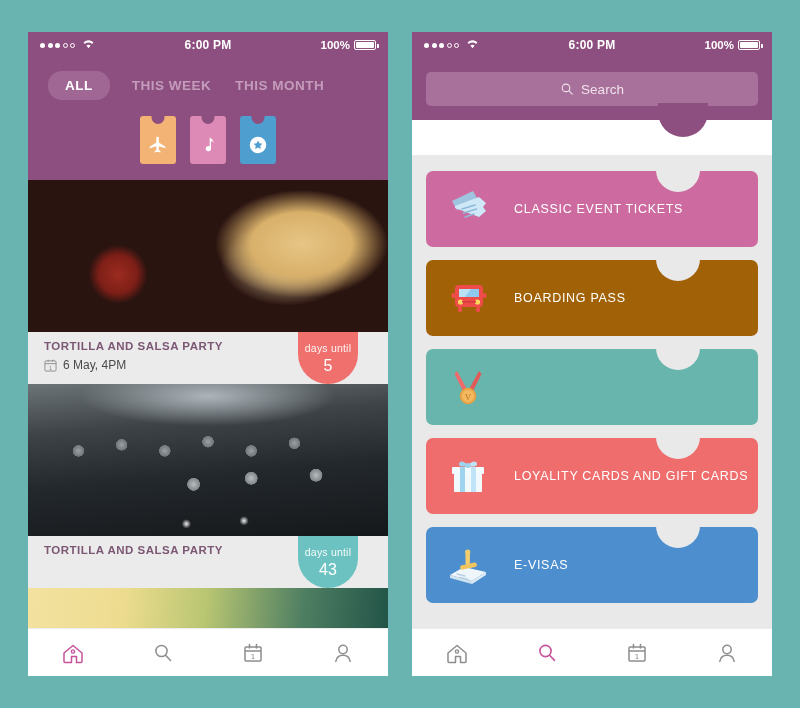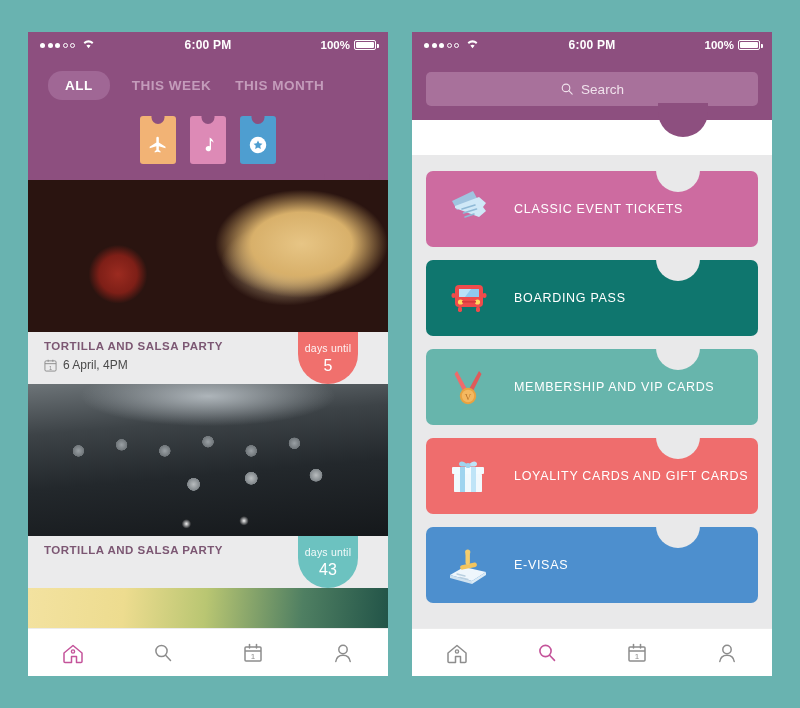--- a/index.html
+++ b/index.html
@@ -237,21 +237,21 @@
         <div class="ev-date">
           <span class="cal-ico">
             <svg width="13" height="13" viewBox="0 0 14 14">
                 <rect x="1" y="2" width="12" height="11" rx="1.3" fill="none" stroke="#8a8a8a" stroke-width="1"></rect>
                 <line x1="1" y1="5" x2="13" y2="5" stroke="#8a8a8a" stroke-width="1"></line>
                 <line x1="4.5" y1="0.8" x2="4.5" y2="3" stroke="#8a8a8a" stroke-width="1"></line>
                 <line x1="9.5" y1="0.8" x2="9.5" y2="3" stroke="#8a8a8a" stroke-width="1"></line>
                 <text x="7" y="11.6" font-size="6" fill="#8a8a8a" text-anchor="middle" font-family="Liberation Sans">1</text>
               </svg>
           </span>
-          <span>6 April, 4PM</span>
+          <span>6 May, 4PM</span>
         </div>
         <div class="badge coral">
           <div class="bg"></div>
           <div class="lbl">days until</div>
           <div class="num">5</div>
         </div>
       </div>
 
       <div class="event-photo photo-mixer"></div>
       <div class="event-row">
@@ -345,21 +345,21 @@
             <g stroke="#8fb9d6" stroke-width="1.6" stroke-linecap="round">
               <line x1="16" y1="21" x2="29" y2="17"></line>
                 <line x1="17.5" y1="25" x2="30.5" y2="21"></line>
                 <line x1="19" y1="29" x2="28" y2="26"></line>
             </g>
           </svg>
         </div>
         <div class="cat-label">CLASSIC  EVENT TICKETS</div>
       </div>
 
-      <div class="cat-card" style="background:#0f766e">
+      <div class="cat-card" style="background:#a16207">
         <div class="notch"></div>
         <div class="cat-ico">
           <svg width="44" height="42" viewBox="0 0 44 42">
             <rect x="8" y="8" width="28" height="22" rx="4" fill="#ef4b4b"></rect>
             <path d="M12 12h20v8H12z" fill="#b9e2f7"></path>
             <path d="M24 12h8v8h-14z" fill="#8ec9ee"></path>
             <circle cx="13.5" cy="25" r="2.6" fill="#ffd95e"></circle>
               <circle cx="30.5" cy="25" r="2.6" fill="#ffd95e"></circle>
             <rect x="15" y="24" width="14" height="1.6" fill="#d83b3b"></rect>
             <rect x="11" y="30" width="4" height="5" rx="1.4" fill="#ef4b4b"></rect>
@@ -375,21 +375,20 @@
         <div class="notch"></div>
         <div class="cat-ico">
           <svg width="44" height="44" viewBox="0 0 44 44">
             <path d="M10 6 21 26h-5L7.5 9z" fill="#ef6b6b"></path>
             <path d="M32 6 21 26h5l8.5-17z" fill="#e05a5a"></path>
             <circle cx="21" cy="31" r="8.2" fill="#e8a23f"></circle>
             <circle cx="21" cy="31" r="6.2" fill="#f4b860"></circle>
             <text x="21" y="35" font-size="9" fill="#b9762a" text-anchor="middle" font-family="Liberation Serif">V</text>
           </svg>
         </div>
-        <div class="cat-label">MEMBERSHIP AND VIP CARDS</div>
       </div>
 
       <div class="cat-card" style="background:#ef6d6d">
         <div class="notch"></div>
         <div class="cat-ico">
           <svg width="46" height="44" viewBox="0 0 46 44">
             <path d="M22 12c-4-6-9-5-9-2s4 3 9 2z" fill="#9fd4ef"></path>
             <path d="M22 12c4-6 9-5 9-2s-4 3-9 2z" fill="#bfe4f7"></path>
             <rect x="6" y="13" width="32" height="7" rx="1" fill="#f2fbff"></rect>
             <rect x="8" y="20" width="28" height="18" rx="1" fill="#ffffff"></rect>

